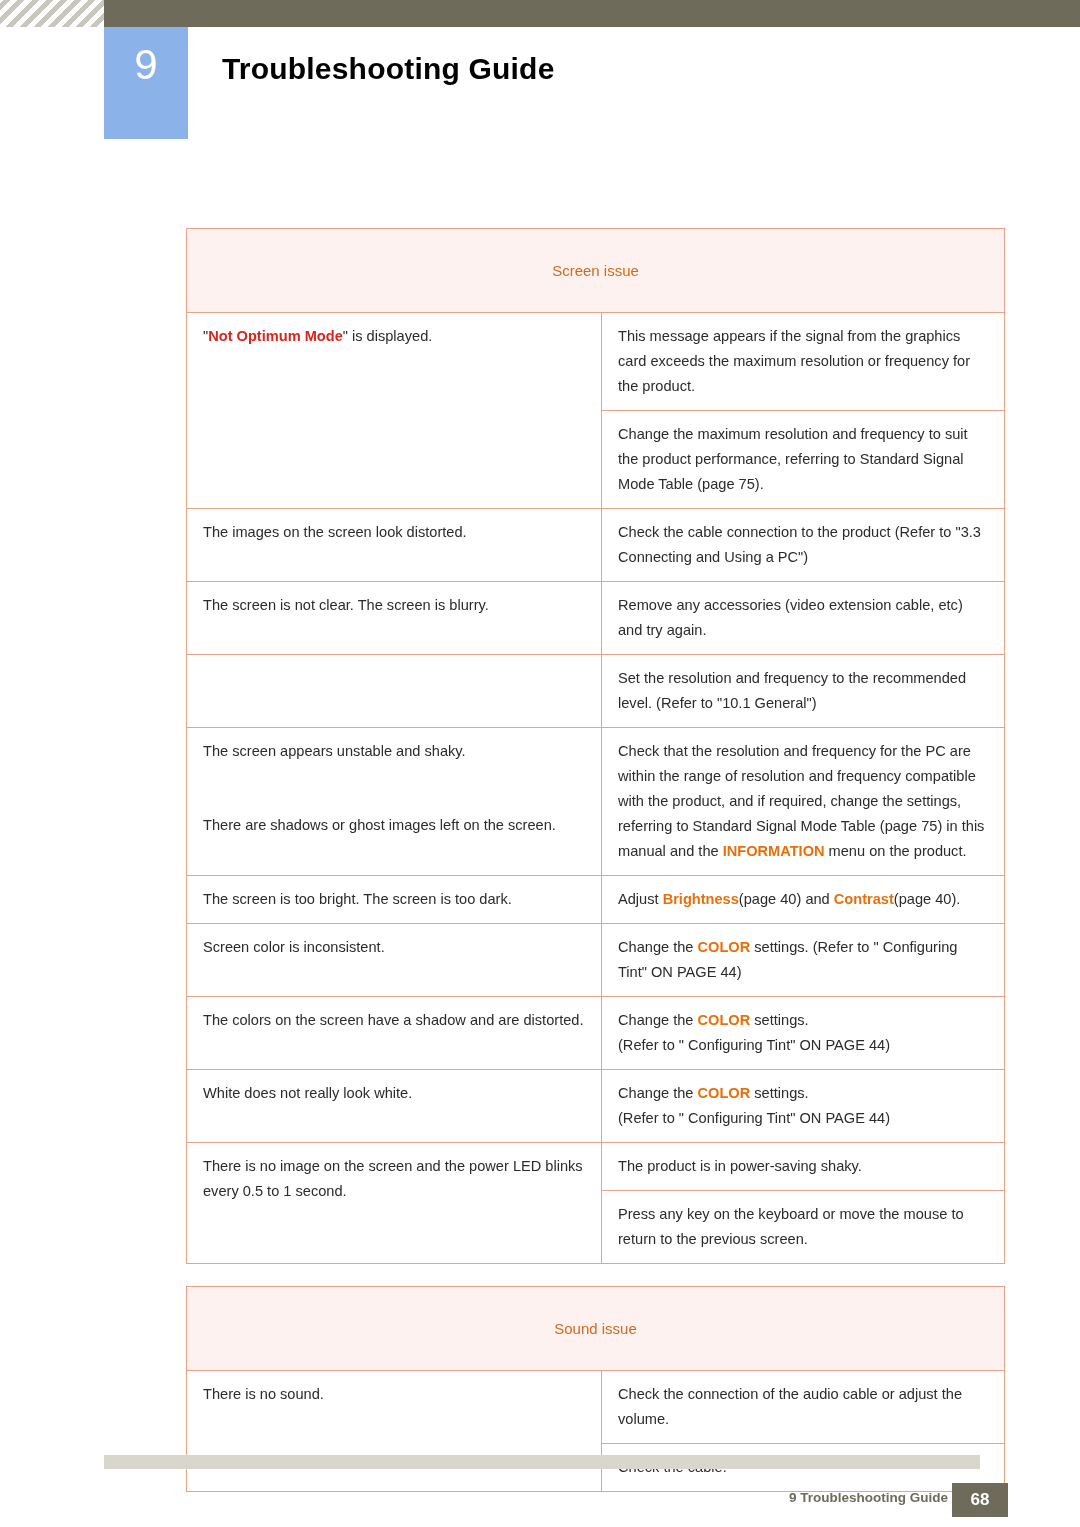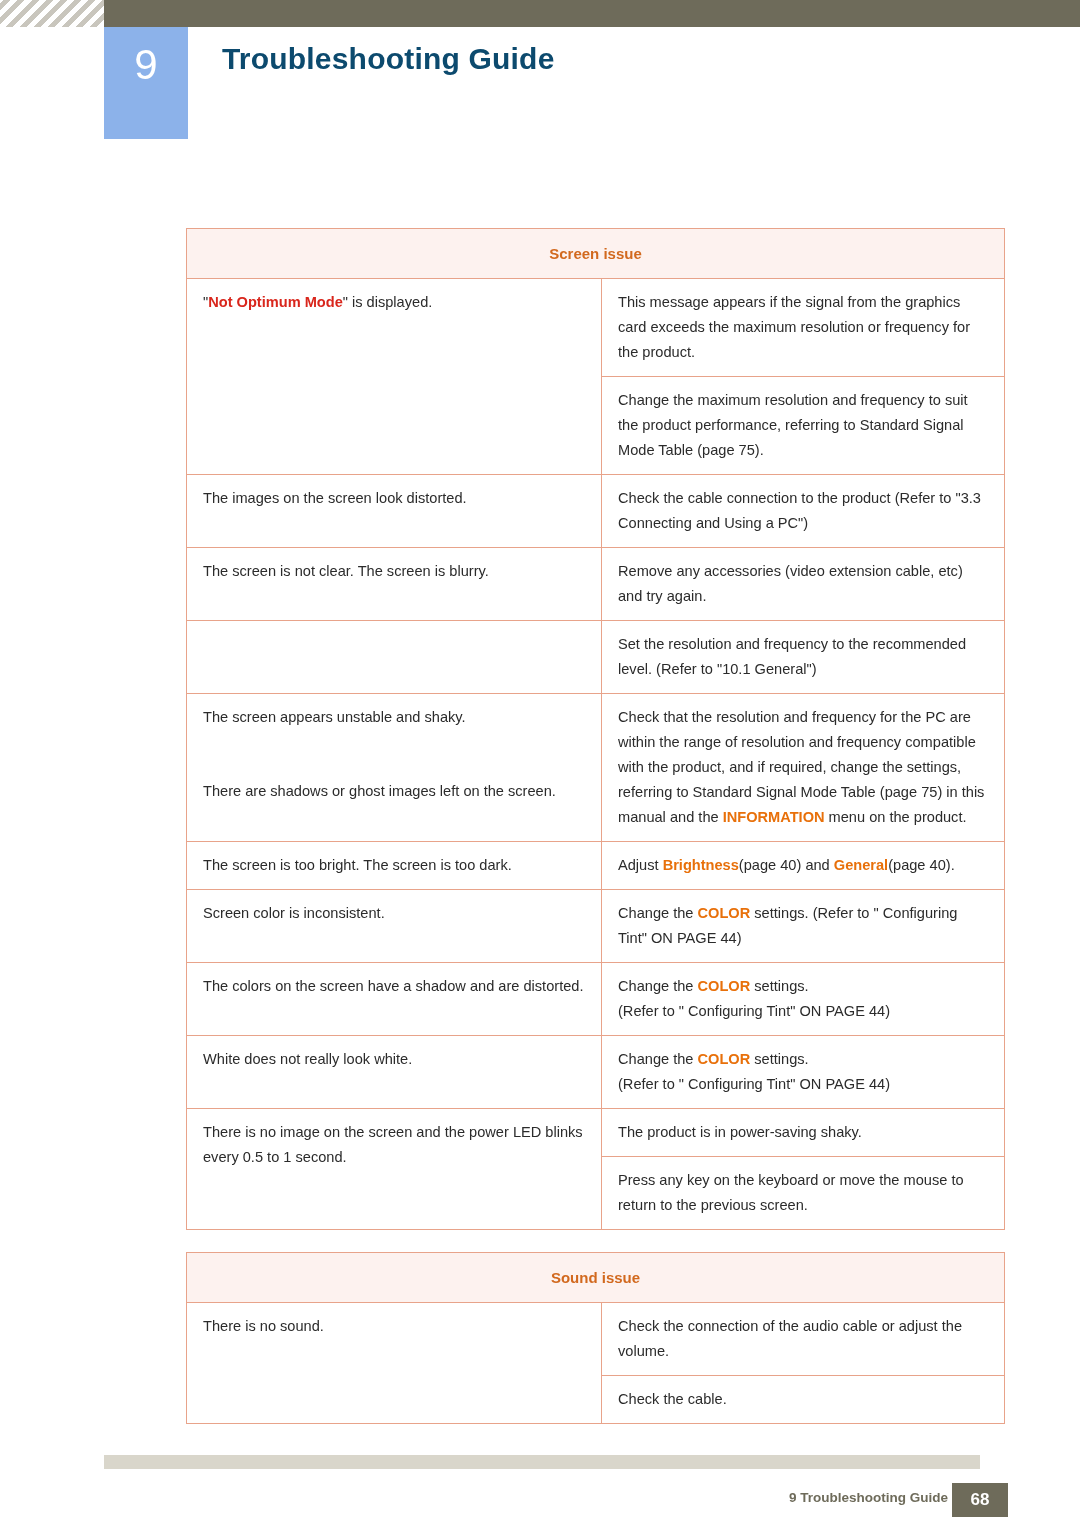--- a/index.html
+++ b/index.html
@@ -52,25 +52,25 @@
     left: 104px;
     width: 84px;
     text-align: center;
     font-size: 42px;
     color: #ffffff;
     font-weight: normal;
     letter-spacing: 0px;
   }
   .chapter-title {
     position: absolute;
-    top: 42px;
+    top: 52px;
     left: 222px;
     font-size: 30px;
     font-weight: bold;
-    color: #0c4a6e;
+    color: #000000;
     letter-spacing: 0.2px;
   }
 
   
   .doc-table {
     position: absolute;
     left: 186px;
     top: 228px;
     width: 818px;
     border-collapse: collapse;
@@ -83,24 +83,24 @@
     line-height: 25px;
     vertical-align: top;
     color: #2b2b2b;
   }
   .col-left { width: 415px; }
   .col-right { width: 403px; }
 
   .section-head td {
     background: #fdf2ef;
     text-align: center;
-    font-weight: bold;
+    font-weight: normal;
     color: #d2691e;
     font-size: 15px;
-    padding: 12px 14px;
+    padding: 29px 14px;
   }
   .nb { border-bottom-color: transparent !important; }
   .nt { border-top-color: transparent !important; margin-left: 15px; }
 
   .hl-orange { color: #e8700a; font-weight: bold; }
   .hl-red { color: #d9261c; font-weight: bold; }
 
   .spacer-row td { height: 22px; border: none; padding: 0; }
 
   
@@ -189,21 +189,21 @@
       <span>Check that the resolution and frequency for the PC are within the range of resolution and frequency compatible with the product, and if required, change the settings, referring to Standard Signal Mode Table (page 75) in this manual and the </span><span class="hl-orange">INFORMATION</span><span> menu on the product.</span>
     </td>
   </tr>
   <tr>
     <td class="nt">There are shadows or ghost images left on the screen.</td>
   </tr>
 
   <tr>
     <td>The screen is too bright. The screen is too dark.</td>
     <td>
-      <span>Adjust </span><span class="hl-orange">Brightness</span><span>(page 40) and </span><span class="hl-orange">General</span><span>(page 40).</span>
+      <span>Adjust </span><span class="hl-orange">Brightness</span><span>(page 40) and </span><span class="hl-orange">Contrast</span><span>(page 40).</span>
     </td>
   </tr>
 
   <tr>
     <td>Screen color is inconsistent.</td>
     <td>
       <span>Change the </span><span class="hl-orange">COLOR</span><span> settings. (Refer to " Configuring Tint" ON PAGE 44)</span>
     </td>
   </tr>
 

